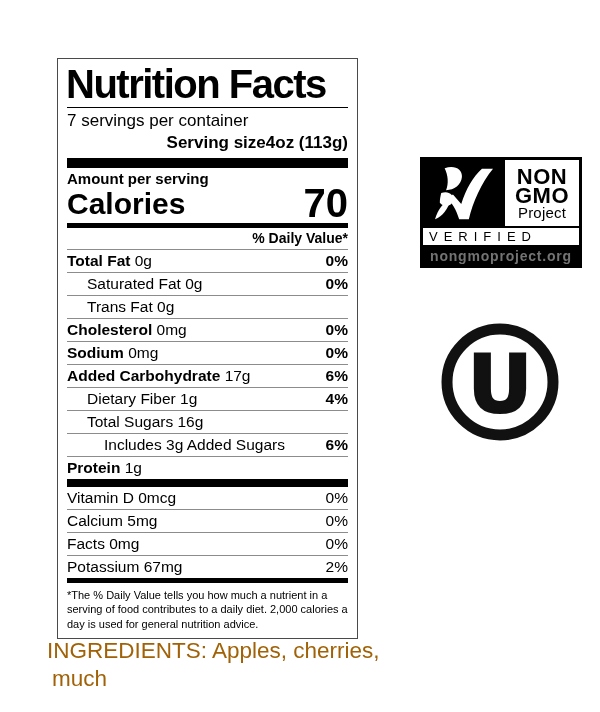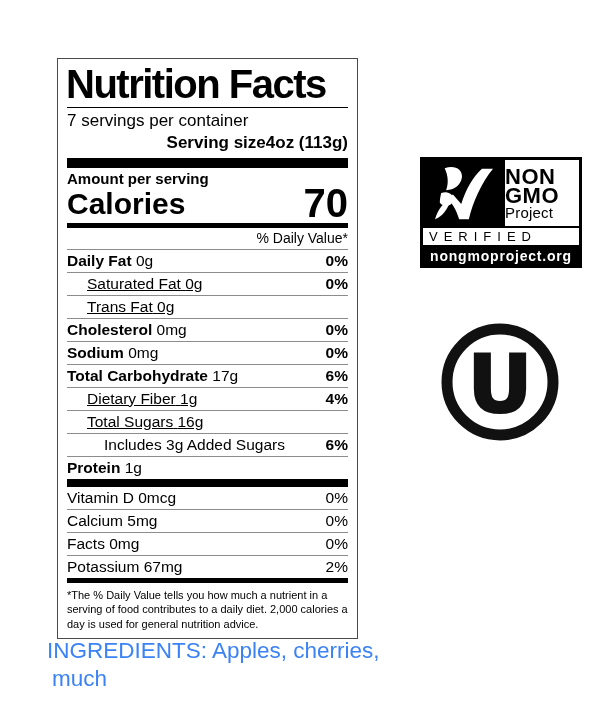--- a/index.html
+++ b/index.html
@@ -15,48 +15,48 @@
   .nl-title { font-size:40px; font-weight:700; letter-spacing:-1.5px; line-height:1.02; margin:0 0 2px -1px; }
   .rule-thin { border-top:1px solid #000; }
   .servings { font-size:17px; line-height:22px; margin-top:2px; }
   .ssrow { display:flex; justify-content:flex-end; font-size:17px; font-weight:700; line-height:22px; }
   .bar10 { height:10px; background:#000; margin:4px 0 3px; }
   .amount { font-size:15px; font-weight:700; line-height:16px; }
   .calrow { display:flex; justify-content:space-between; align-items:flex-end; margin-top:-2px; }
   .cal-word { font-size:30px; font-weight:700; line-height:34px; }
   .cal-num  { font-size:40px; font-weight:700; line-height:36px; }
   .bar5 { height:5px; background:#000; margin:2px 0 0; }
-  .dvh  { text-align:right; font-size:14px; font-weight:400; line-height:21px; border-bottom:1px solid #8c8c8c; }
+  .dvh  { text-align:right; font-size:14px; font-weight:700; line-height:21px; border-bottom:1px solid #8c8c8c; }
   .row  { display:flex; justify-content:space-between; font-size:15.5px; line-height:16px; padding:3px 0; }
   .rows .row + .row, .vits .row + .row { border-top:1px solid #8c8c8c; }
   .b { font-weight:700; }
-  .i1 { padding-left:20px;text-decoration:underline; }
+  .i1 { padding-left:20px; }
   .i2 { padding-left:37px; }
   .dvb { font-weight:700; }
   .bar8 { height:8px; background:#000; }
   .bar6 { height:5px; background:#000; }
   .foot { font-size:11px; line-height:14.4px; margin-top:5px; color:#000; }
 
   
   .nongmo { position:absolute; left:420px; top:157px; width:162px; border:3px solid #000; background:#fff; }
   .ng-top { display:flex; height:68px; border-bottom:2px solid #000; }
   .ng-art { width:82px; background:#000; display:flex; align-items:center; justify-content:center; }
   .ng-art svg { width:72px; height:58px; display:block; }
-  .ng-text { flex:1; display:flex; flex-direction:column; align-items:flex-start; justify-content:center; padding-top:1px; }
+  .ng-text { flex:1; display:flex; flex-direction:column; align-items:center; justify-content:center; padding-top:1px; }
   .ng-non { font-size:22px; font-weight:700; letter-spacing:.5px; line-height:19px; }
   .ng-project { font-size:15px; font-weight:400; line-height:16px; letter-spacing:.2px; }
   .ng-verified { height:19px; border-bottom:2px solid #000; font-size:13px; font-weight:500; letter-spacing:6px; padding-left:6px; line-height:18px; }
-  .ng-url { height:18px; background:#000; color:#ffffff; text-align:center; font-size:14px; font-weight:700; letter-spacing:.8px; line-height:18px; }
+  .ng-url { height:18px; background:#000; color:#737373; text-align:center; font-size:14px; font-weight:700; letter-spacing:.8px; line-height:18px; }
 
   
   .ou { position:absolute; left:440px; top:322px; width:120px; height:120px; }
   .ou svg { width:100%; height:100%; display:block; }
 
   
-  .ingredients { position:absolute; left:47px; top:637px; width:430px; font-size:22.5px; line-height:28px; color:#3b82f6; }
+  .ingredients { position:absolute; left:47px; top:637px; width:430px; font-size:22.5px; line-height:28px; color:#a16207; }
   .ing2 { padding-left:5px; }
 </style>
 </head>
 <body>
 
 <div class="stage">
 
   <section class="nl">
     <h1 class="nl-title">Nutrition Facts</h1>
     <div class="rule-thin"></div>
@@ -69,41 +69,41 @@
     <div class="amount">Amount per serving</div>
     <div class="calrow">
       <span class="cal-word">Calories</span>
       <span class="cal-num">70</span>
     </div>
     <div class="bar5"></div>
     <div class="dvh">% Daily Value*</div>
 
     <div class="rows">
       <div class="row">
-        <span><span class="b">Daily Fat</span> <span>0g</span></span>
+        <span><span class="b">Total Fat</span> <span>0g</span></span>
         <span class="dvb">0%</span>
       </div>
       <div class="row">
         <span class="i1"><span>Saturated Fat</span> <span>0g</span></span>
         <span class="dvb">0%</span>
       </div>
       <div class="row">
         <span class="i1"><span>Trans Fat</span> <span>0g</span></span>
         <span class="dvb"></span>
       </div>
       <div class="row">
         <span><span class="b">Cholesterol</span> <span>0mg</span></span>
         <span class="dvb">0%</span>
       </div>
       <div class="row">
         <span><span class="b">Sodium</span> <span>0mg</span></span>
         <span class="dvb">0%</span>
       </div>
       <div class="row">
-        <span><span class="b">Total Carbohydrate</span> <span>17g</span></span>
+        <span><span class="b">Added Carbohydrate</span> <span>17g</span></span>
         <span class="dvb">6%</span>
       </div>
       <div class="row">
         <span class="i1"><span>Dietary Fiber</span> <span>1g</span></span>
         <span class="dvb">4%</span>
       </div>
       <div class="row">
         <span class="i1"><span>Total Sugars</span> <span>16g</span></span>
         <span class="dvb"></span>
       </div>

